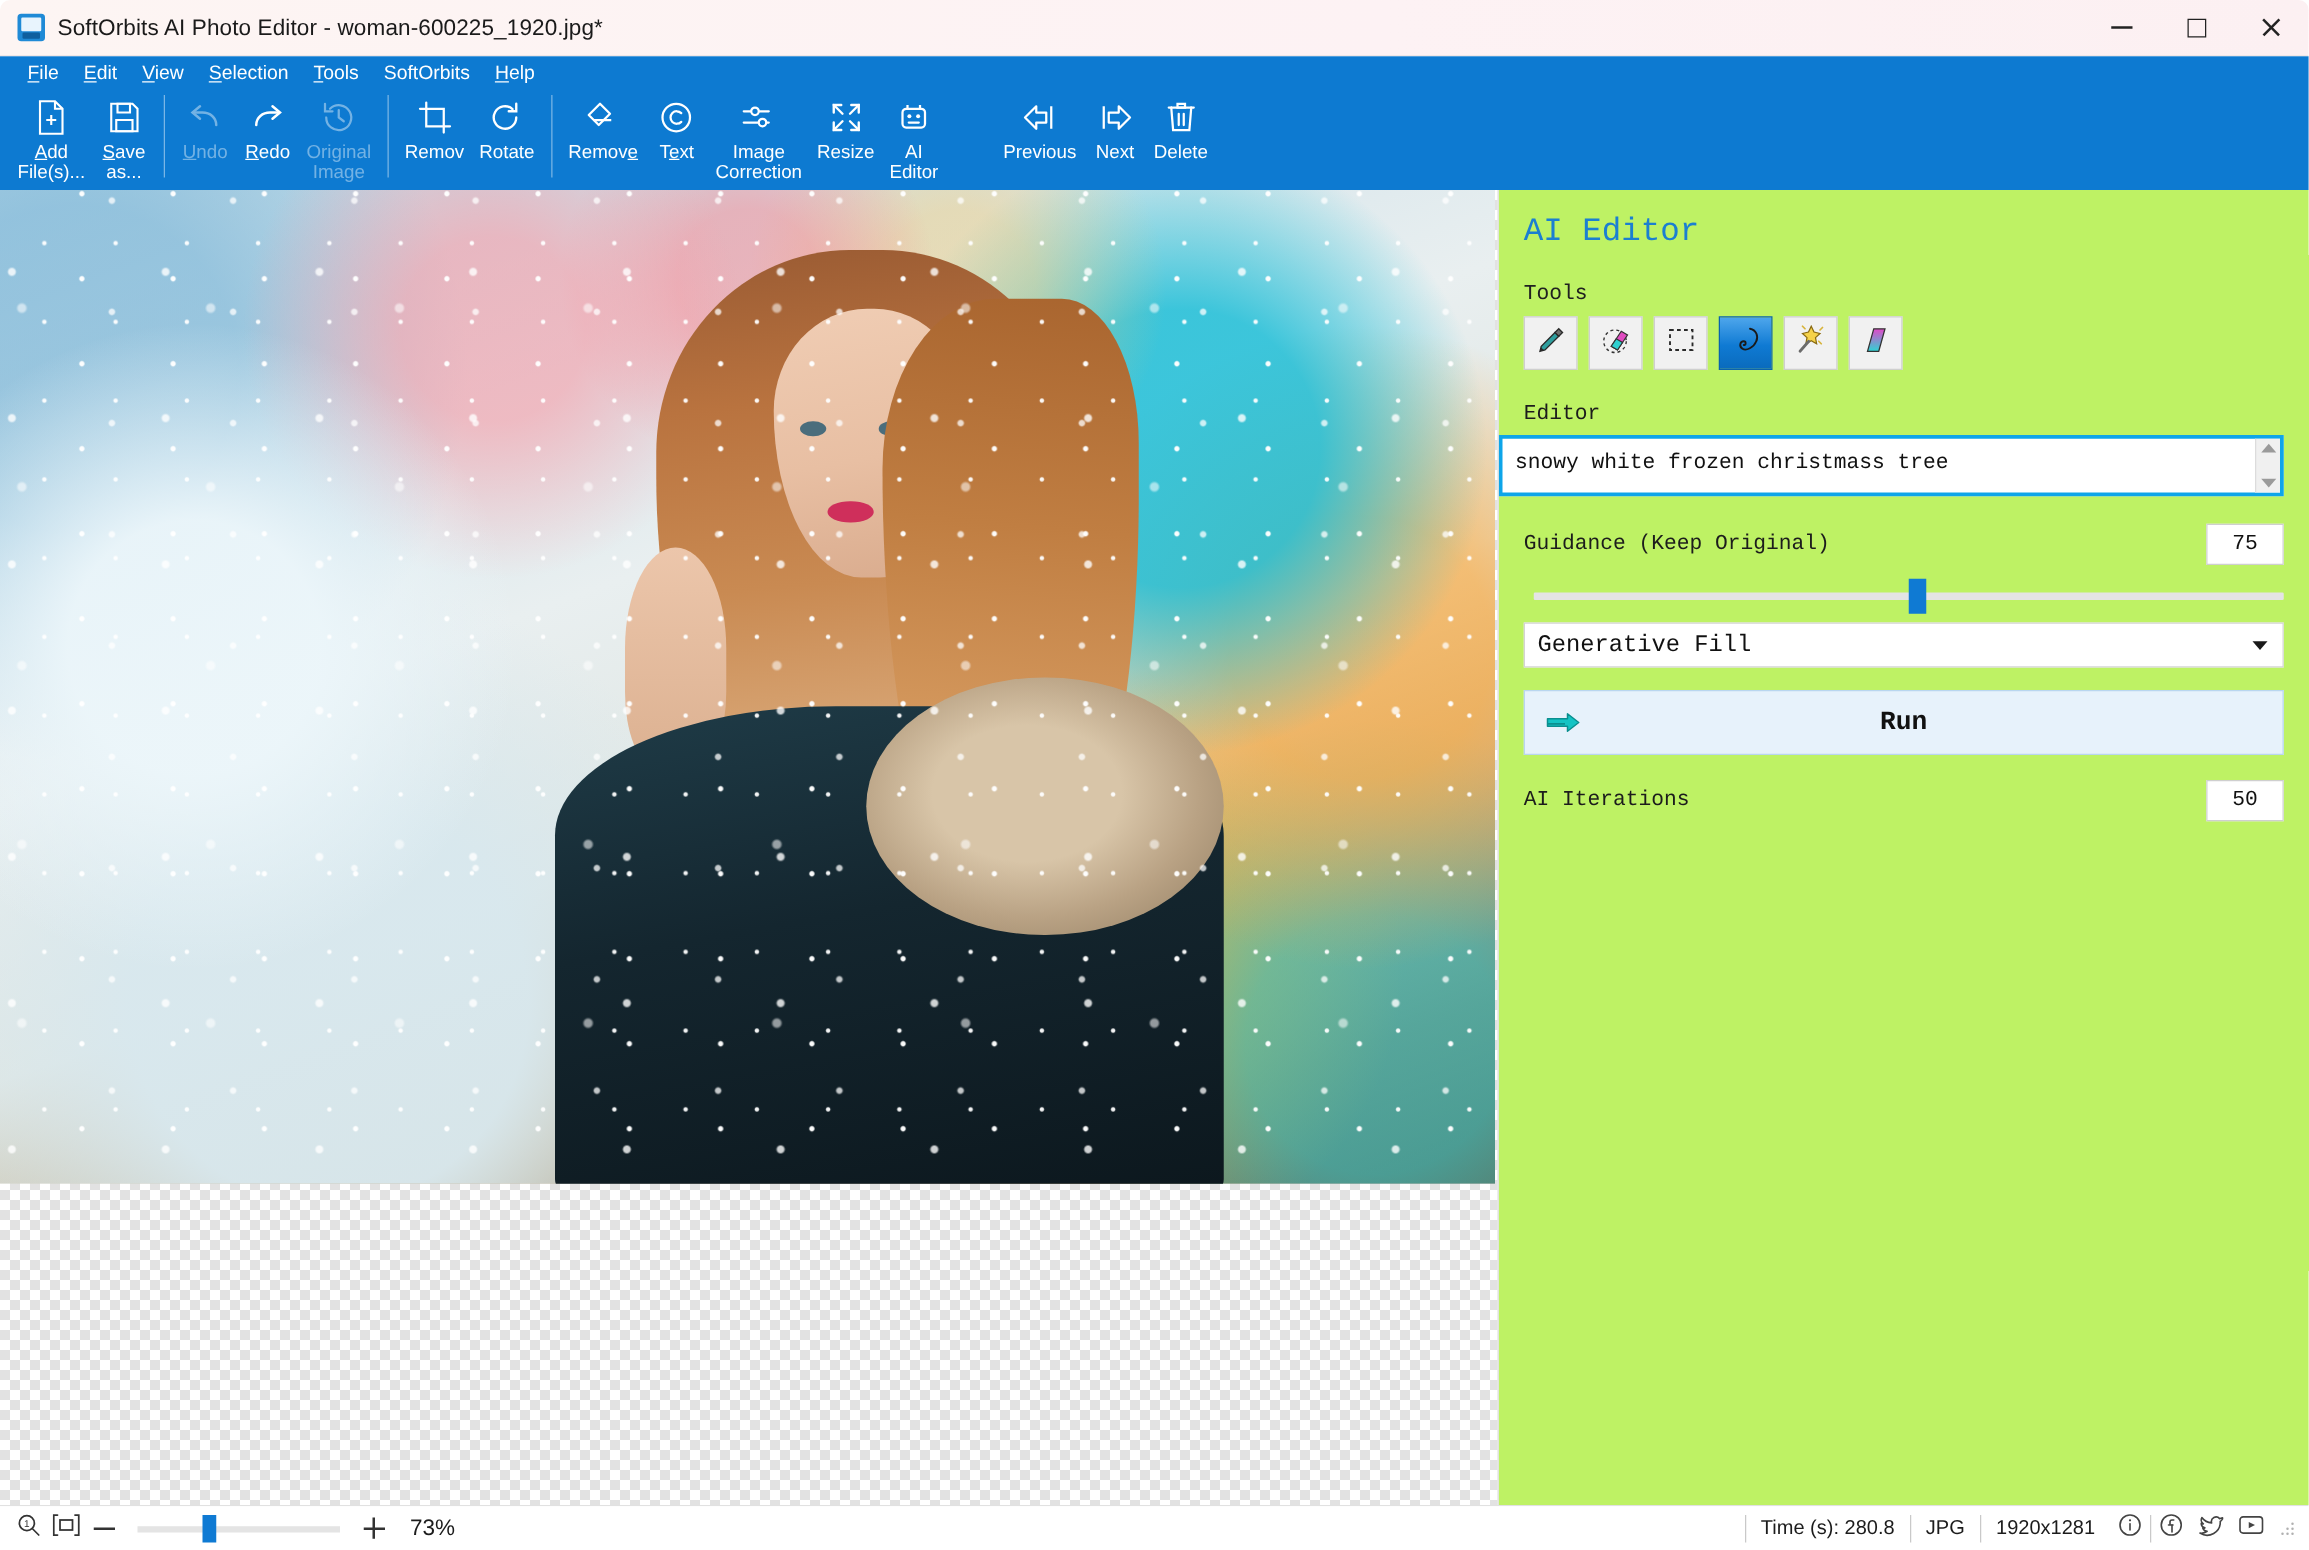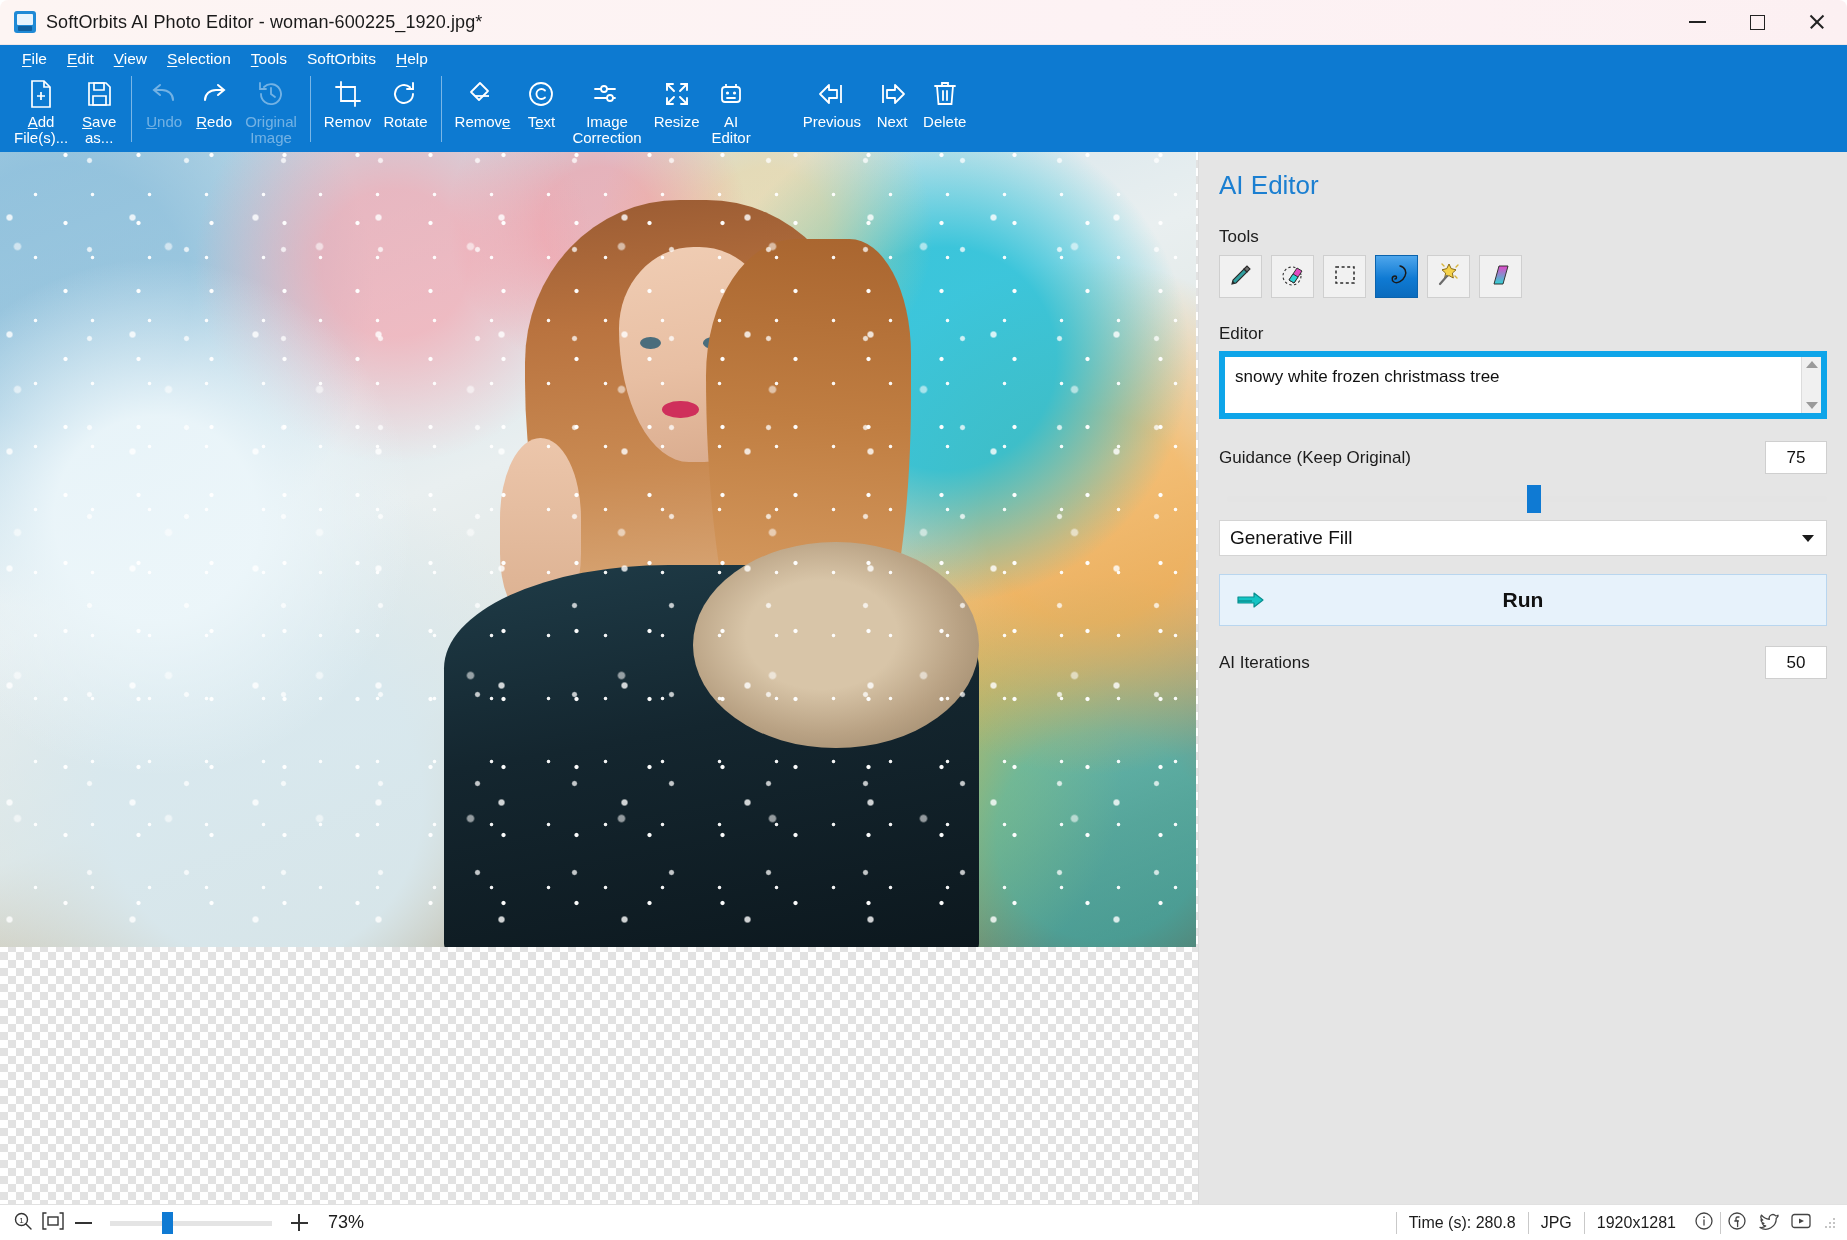--- a/index.html
+++ b/index.html
@@ -178,43 +178,43 @@
     position:absolute; inset:0;
     background-image:
       radial-gradient(circle, rgba(255,255,255,0.98) 0 1.6px, rgba(255,255,255,0) 2.6px),
       radial-gradient(circle, rgba(255,255,255,0.8) 0 2.4px, rgba(255,255,255,0) 3.9px);
     background-size: 73px 68px, 123px 117px;
     background-position: 29px 37px, 71px 7px;
   }
 
   
   .panel {
-    flex: 1 1 auto; background: #e5e5e5; padding: 0;
-    display: flex; flex-direction: column; min-width: 0;
+    flex: 1 1 auto; background: #bef264; padding: 0;
+    display: flex; flex-direction: column; min-width: 0; font-family: Liberation Mono, monospace;
   }
   .panel-title {
     color: #1b7fd1; font-size: 26px; margin: 18px 0 0 20px; font-weight: 400;
   }
   .panel-sub {
     color: #202020; font-size: 17px; margin: 26px 0 8px 20px;
   }
   .tools-row { display: flex; gap: 9px; margin-left: 20px; }
   .tool-btn {
     width: 43px; height: 43px; border: 1px solid #cfcfcf; background: #f1f1f1;
     display: flex; align-items: center; justify-content: center;
   }
   .tool-btn.active {
     background: linear-gradient(180deg,#4ea6ec 0%,#0f7ad3 55%,#0a6bbd 100%);
     border-color: #0a63ad;
   }
 
   .field-label { color:#1c1c1c; font-size:17px; margin: 26px 0 7px 20px; }
   .prompt-box {
-    margin-left: 20px; margin-right: 20px; height: 68px;
-    border: 6px solid #0ea5e9; background:#fff; display: flex;
+    margin-right: 20px; height: 49px;
+    border: 3px solid #0ea5e9; background:#fff; display: flex;
   }
   .prompt-text {
     flex: 1 1 auto; padding: 9px 10px; font-size: 17px; color:#111;
     line-height: 1.25; overflow: hidden;
   }
   .prompt-scroll {
     width: 20px; flex: 0 0 20px; background:#f0f0f0; border-left:1px solid #dcdcdc;
     display:flex; flex-direction:column; justify-content:space-between; align-items:center;
     padding: 4px 0;
   }

